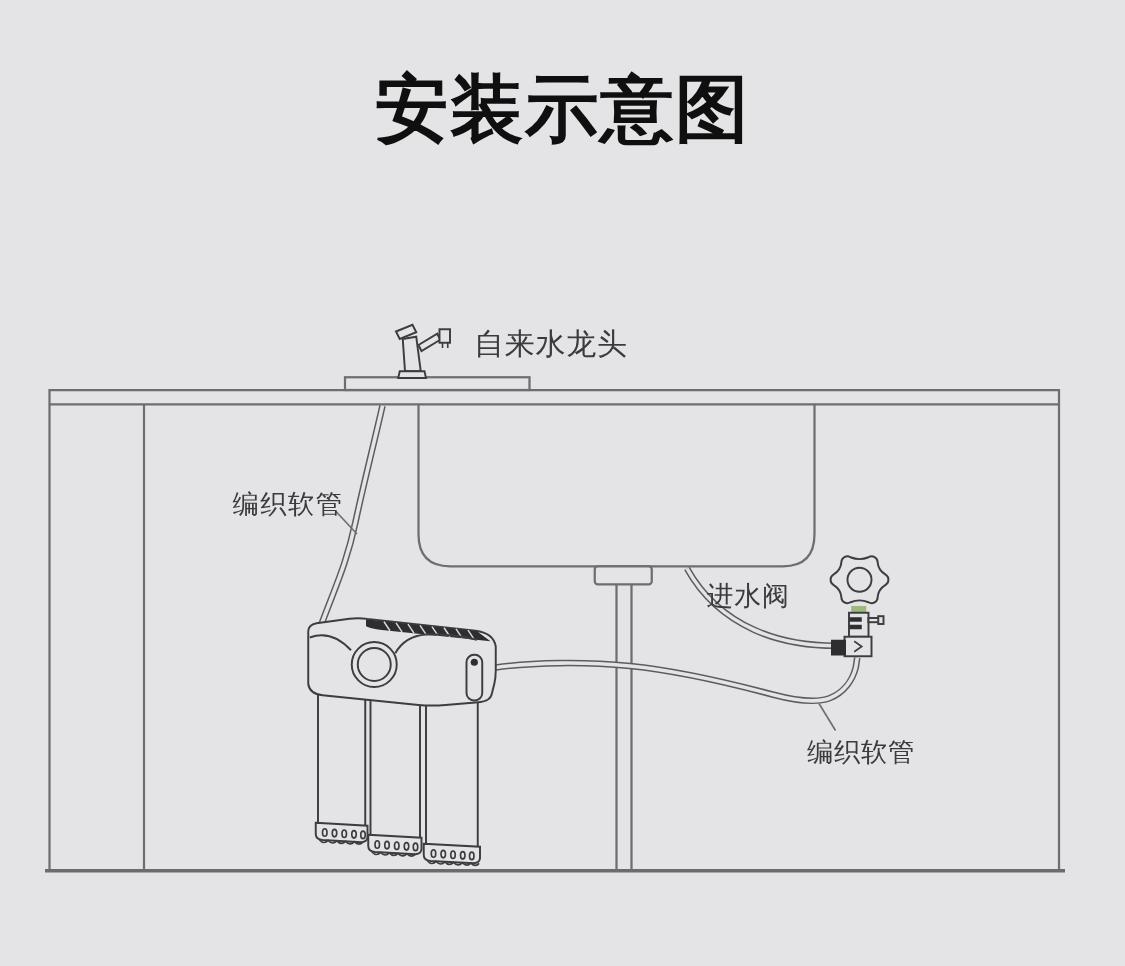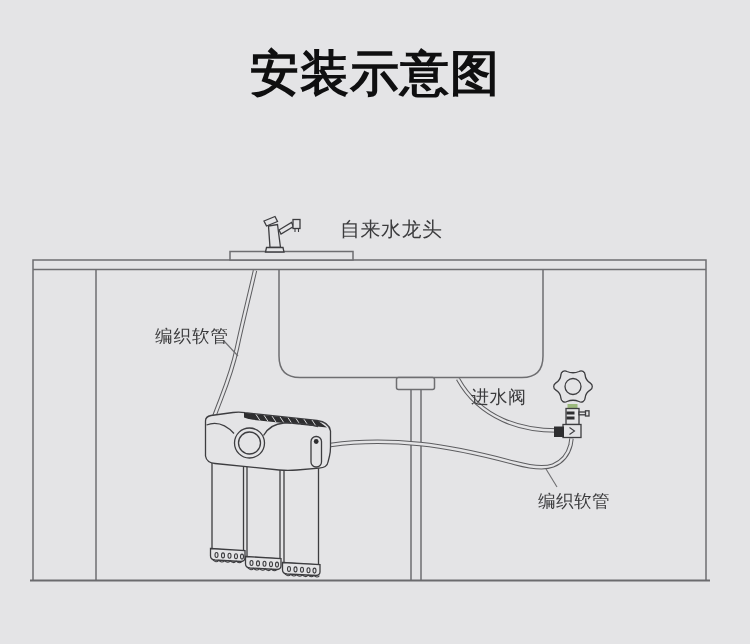--- a/index.html
+++ b/index.html
@@ -1,21 +1,21 @@
 <!DOCTYPE html>
 <html style="--background: #e4e4e6; --structure-line: #6e6e71; --floor-line: #6b6b6e; --drawing-line: #3d3d40; --hose-line: #5c5c5f; --text: #3b3b3d; --title-text: #0f0f10; --dark-fill: #2e2e30; --accent-green: #9cb97d;"><head>
 <meta charset="utf-8">
 <style>
   html,body { margin:0; padding:0; }
   .page { position:relative; width:750px; height:644px; background:var(--background); overflow:hidden;
           font-family:"Liberation Sans", sans-serif; }
   .title { position:absolute; top:47px; left:0; width:750px; text-align:center;
            font-size:49px; font-weight:bold; letter-spacing:1px; color:var(--title-text); line-height:1.1; }
   .lbl { position:absolute; color:var(--text); white-space:nowrap; }
-  .lbl-faucet { left:316px; top:216px; font-size:20px; letter-spacing:0.5px;margin-left:24px; }
+  .lbl-faucet { left:316px; top:216px; font-size:20px; letter-spacing:0.5px; }
   .lbl-hose-left { left:155px; top:324px; font-size:17.5px; letter-spacing:1px; }
   .lbl-valve { left:471px; top:385px; font-size:18px; letter-spacing:0.5px; }
   .lbl-hose-right { left:538px; top:489px; font-size:17.5px; letter-spacing:0.5px; }
   svg { position:absolute; left:0; top:0; }
   .st   { stroke:var(--structure-line); fill:none; stroke-width:1.5; }
   .st-f { stroke:var(--structure-line); fill:var(--background); stroke-width:1.5; }
   .floor{ stroke:var(--floor-line); fill:none; stroke-width:2.2; }
   .dk   { stroke:var(--drawing-line); fill:none; stroke-width:1.3; }
   .dk-f { stroke:var(--drawing-line); fill:var(--background); stroke-width:1.3; }
   .thin { stroke:var(--drawing-line); fill:none; stroke-width:1.1; }

